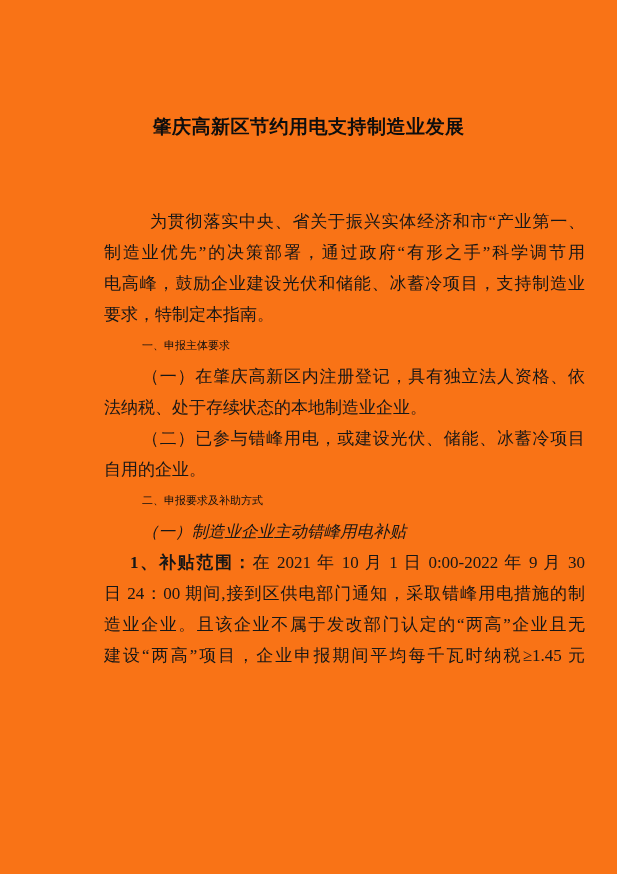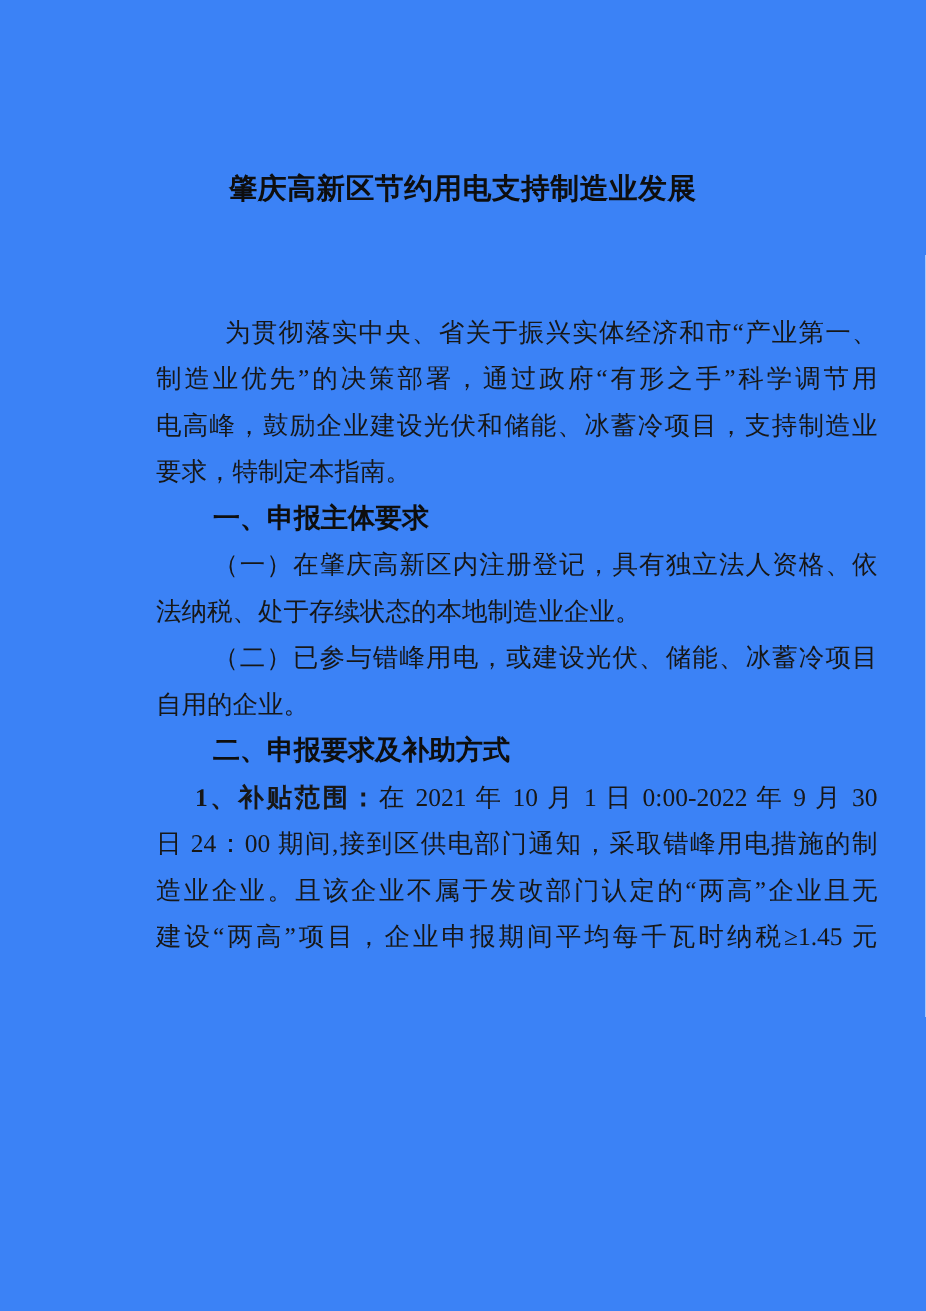--- a/index.html
+++ b/index.html
@@ -4,21 +4,21 @@
 <style>
   html, body {
     margin: 0;
     padding: 0;
     background: #ffffff;
   }
   .page {
     position: relative;
     width: 617px;
     height: 874px;
-    background: #3b82f6;
+    background: #f97316;
     font-family: "Liberation Serif", serif;
     color: #161616;
     overflow: hidden;
   }
   .title-block {
     position: absolute;
     top: 108px;
     left: 0;
     width: 617px;
     text-align: center;
@@ -46,22 +46,22 @@
     color: #171717;
   }
   .line.justify {
     white-space: normal;
     text-align: justify;
     text-align-last: justify;
     overflow: hidden;
   }
   .line.heading {
     font-family: "Liberation Sans", sans-serif;
-    font-weight: 700;
-    font-size: 18px;
+    font-weight: 400;
+    font-size: 11px;
     color: #0e0e0e;
   }
   .line.kai {
     font-style: italic;
     font-size: 16.5px;
   }
   .line .bold {
     font-weight: 700;
   }
 </style>
@@ -76,18 +76,19 @@
       <div class="line body justify" style="padding-left: 46px;">为贯彻落实中央、省关于振兴实体经济和市“产业第一、</div>
       <div class="line body justify">制造业优先”的决策部署，通过政府“有形之手”科学调节用</div>
       <div class="line body justify">电高峰，鼓励企业建设光伏和储能、冰蓄冷项目，支持制造业</div>
       <div class="line body">要求，特制定本指南。</div>
       <div class="line heading" style="padding-left: 38px;">一、申报主体要求</div>
       <div class="line body justify" style="padding-left: 38px;">（一）在肇庆高新区内注册登记，具有独立法人资格、依</div>
       <div class="line body">法纳税、处于存续状态的本地制造业企业。</div>
       <div class="line body justify" style="padding-left: 38px;">（二）已参与错峰用电，或建设光伏、储能、冰蓄冷项目</div>
       <div class="line body">自用的企业。</div>
       <div class="line heading" style="padding-left: 38px;">二、申报要求及补助方式</div>
+      <div class="line kai" style="padding-left: 38px;">（一）制造业企业主动错峰用电补贴</div>
       <div class="line body justify" style="padding-left: 26px;"><span class="bold">1、补贴范围：</span><span>在 2021 年 10 月 1 日 0:00-2022 年 9 月 30</span></div>
       <div class="line body justify">日 24：00 期间,接到区供电部门通知，采取错峰用电措施的制</div>
       <div class="line body justify">造业企业。且该企业不属于发改部门认定的“两高”企业且无</div>
       <div class="line body justify">建设“两高”项目，企业申报期间平均每千瓦时纳税≥1.45 元</div>
     </div>
 </div>
 
 </body></html>

